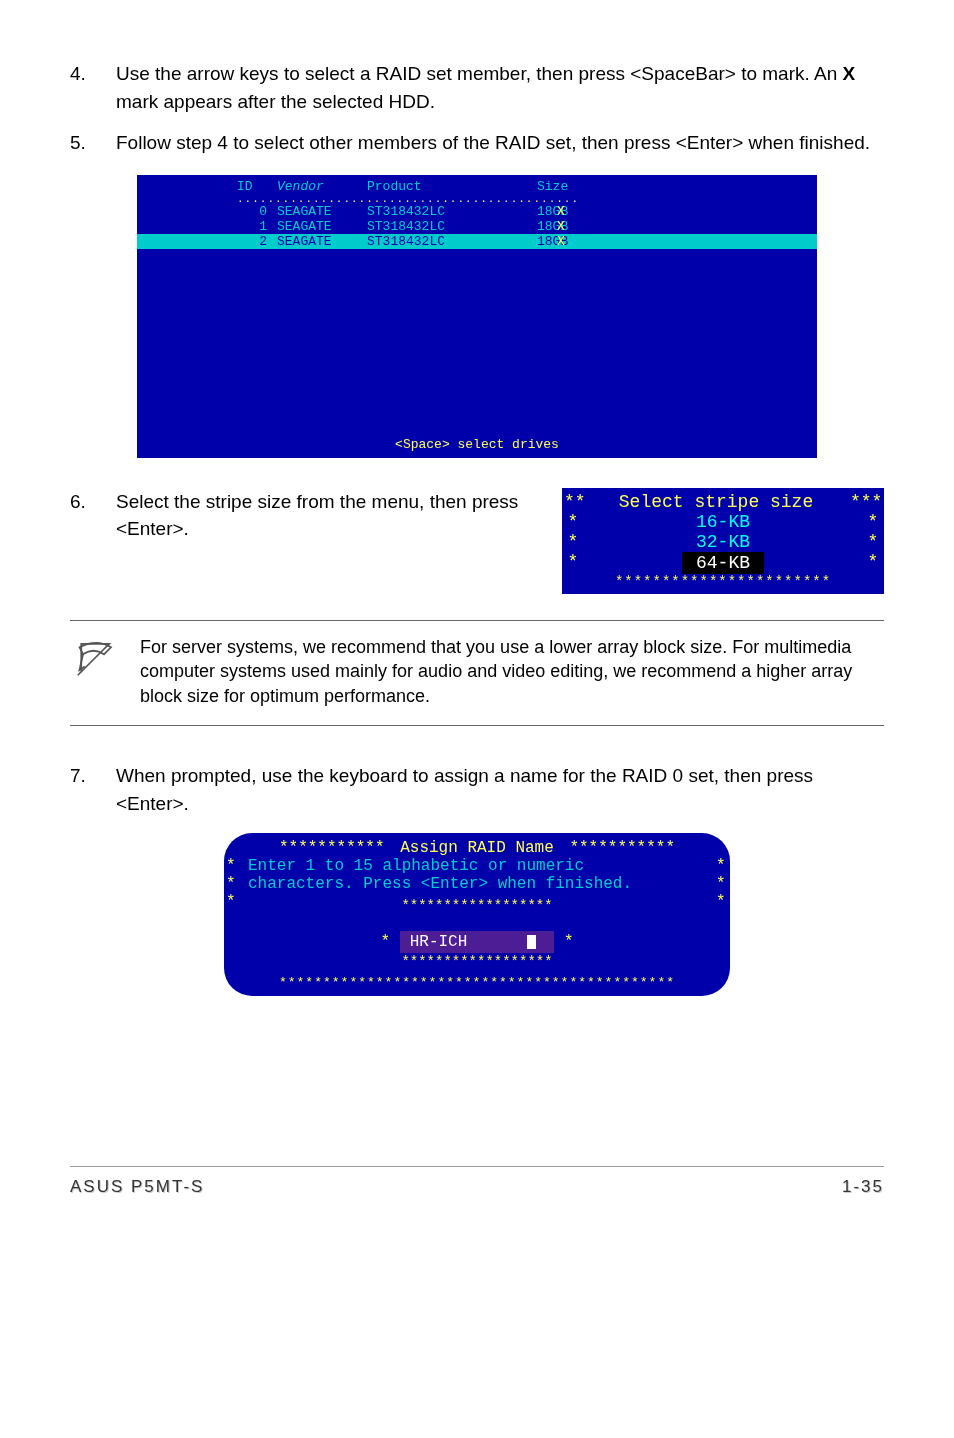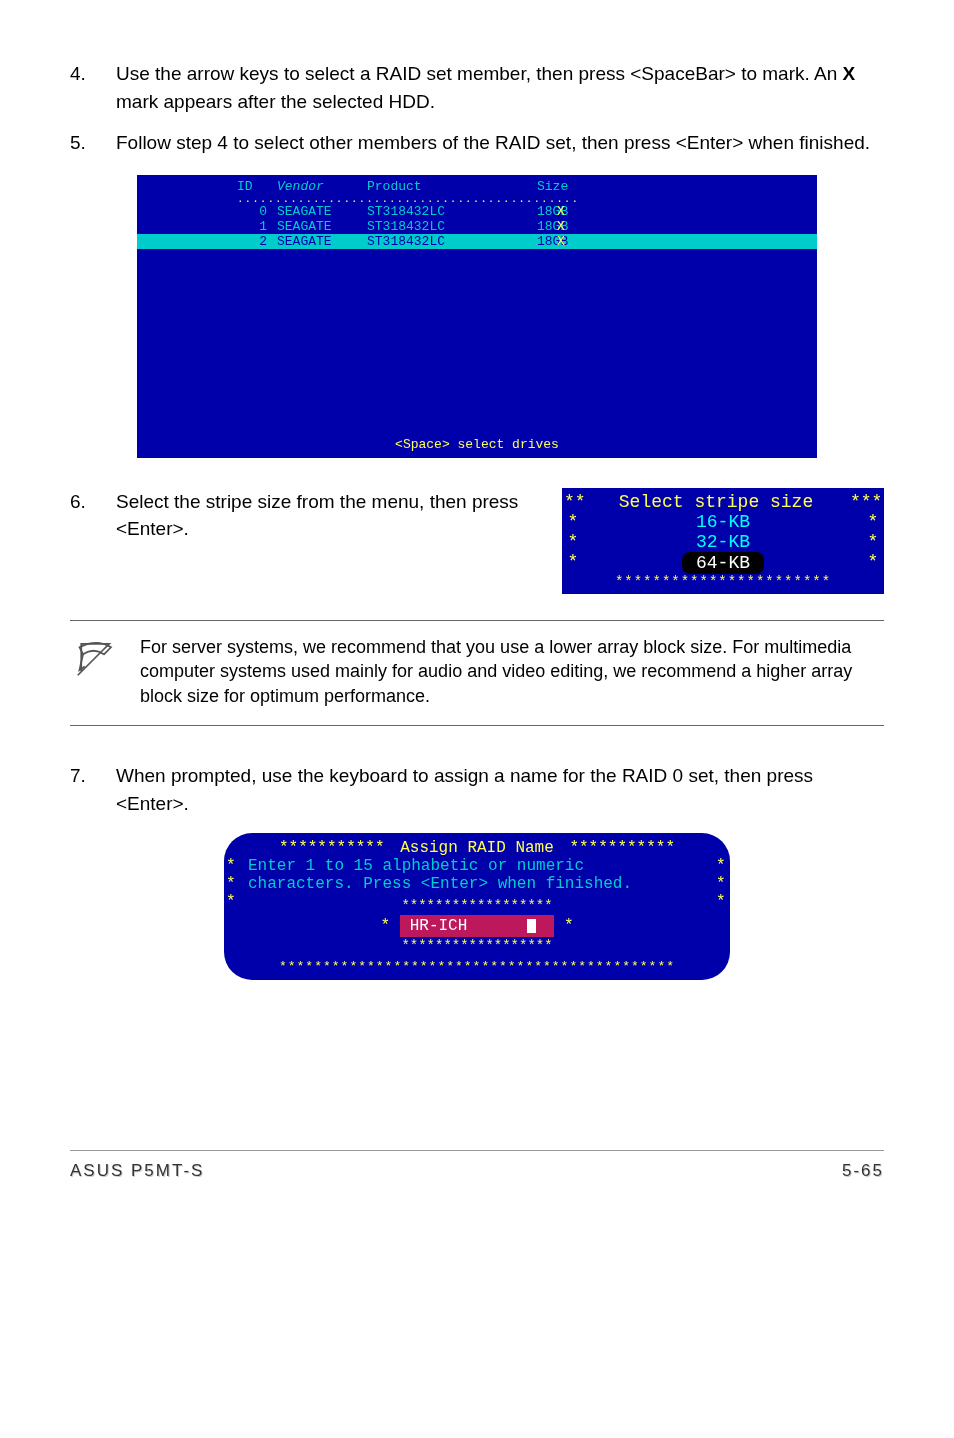--- a/index.html
+++ b/index.html
@@ -31,21 +31,21 @@
     .trow.highlight .td-mark { color: #ffff55; }
     .terminal1-spacer { height: 180px; }
     .terminal1-footer { padding: 4px 10px 6px 10px; text-align: center; }
     
     .step6-row { display: flex; gap: 20px; margin-bottom: 26px; }
     .step6-left { flex: 1; }
     
     .terminal2 { width: 322px; background: #0000aa; font-family: 'Courier New', monospace; font-size: 18px; padding: 4px 2px; }
     .t2-title { color: #ffff55; text-align: center; }
     .t2-option { color: #00ffff; text-align: center; }
-    .t2-option.selected { color: #ffffff; border-radius: 8px; }
+    .t2-option.selected { color: #ffffff; }
     .t2-selected-box { background: #000000; display: inline-block; padding: 1px 14px; }
     .t2-stars { color: #ffff55; letter-spacing: 1px; text-align: center; font-size: 14px; }
     .t2-row { display: flex; }
     .t2-side { color: #ffff55; width: 18px; text-align: center; }
     .t2-center { flex: 1; text-align: center; }
     
     .note-box { border-top: 1px solid #666; border-bottom: 1px solid #666; padding: 14px 0 16px 0; margin: 26px 0 36px 0; display: flex; gap: 22px; align-items: flex-start; }
     .note-icon { width: 48px; flex-shrink: 0; padding-left: 6px; }
     .note-icon svg { width: 42px; height: 42px; }
     .note-text { font-size: 18px; line-height: 1.38; }
@@ -53,21 +53,21 @@
     .terminal3 { margin: 16px auto 170px auto; width: 506px; background: #0000aa; font-family: 'Courier New', monospace; font-size: 16px; padding: 6px 2px; border-radius: 28px; }
     .t3-title-row { text-align: center; }
     .t3-stars-sm { color: #ffff55; }
     .t3-title { color: #ffff55; padding: 0 6px; }
     .t3-body { color: #00cccc; padding: 0 10px; }
     .t3-line { display: flex; }
     .t3-side { color: #ffff55; width: 12px; }
     .t3-main { flex: 1; }
     .t3-input-wrap { text-align: center; padding: 4px 0; }
     .t3-input-border { color: #ffff55; letter-spacing: 0px; font-size: 14px; }
-    .t3-input { background: #be185d; color: #fff; padding: 2px 18px 2px 10px; display: inline-block; position: relative; }
+    .t3-input { background: #4c1d95; color: #fff; padding: 2px 18px 2px 10px; display: inline-block; position: relative; margin-top: 16px; }
     .t3-input-cursor { background: #ffffff; display: inline-block; width: 9px; height: 14px; vertical-align: middle; margin-left: 60px; }
     .t3-footer-stars { color: #ffff55; text-align: center; letter-spacing: 1px; font-size: 13px; }
     
     .page-footer { display: flex; justify-content: space-between; border-top: 1px solid #999; padding-top: 10px; font-family: Arial, sans-serif; font-size: 17px; font-weight: normal; letter-spacing: 2px; color: #333; text-shadow: 1px 1px 0 #ccc; }
   </style>
 </head>
 <body>
 
 <div class="step">
   <div class="step-num">4.</div>
@@ -189,14 +189,14 @@
       <span class="t3-stars-sm">*</span><br>
       <span class="t3-input-border">******************</span>
     </span>
     <span class="t3-side">*</span>
   </div>
   <div class="t3-footer-stars">*********************************************</div>
 </div>
 
 <div class="page-footer">
   <span>ASUS P5MT-S</span>
-  <span>5-65</span>
+  <span>1-35</span>
 </div>
 
 </body></html>

